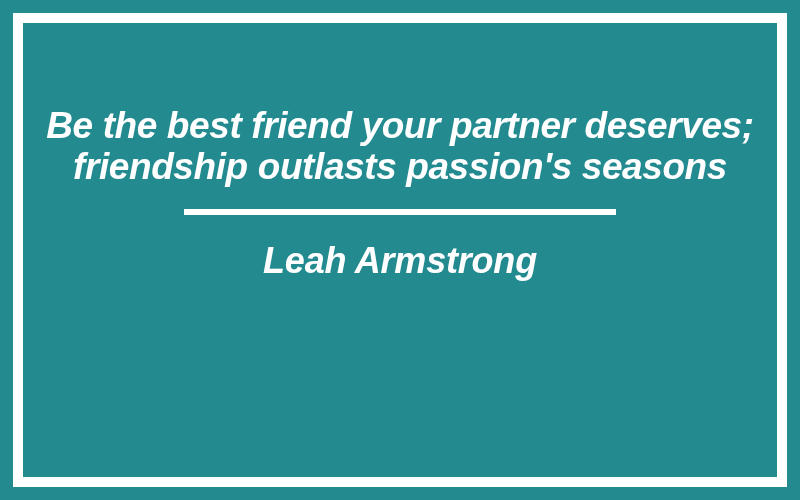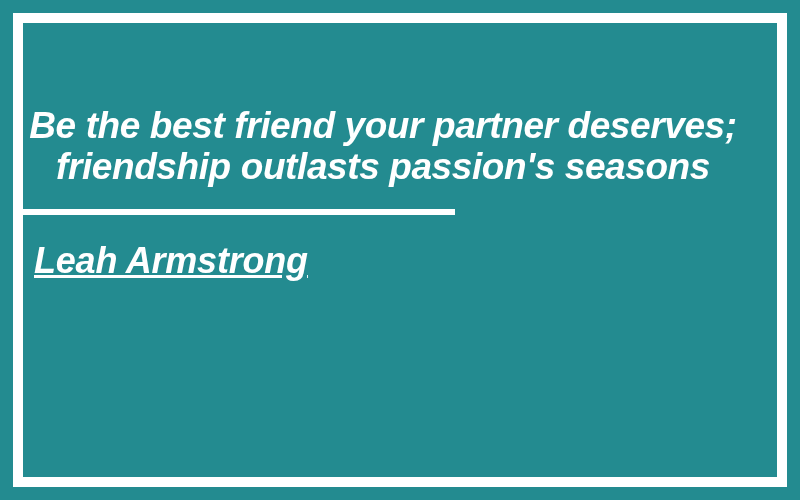--- a/index.html
+++ b/index.html
@@ -43,21 +43,21 @@
     position: relative;
   }
 
   .content {
     position: absolute;
     left: 0;
     right: 0;
     top: 0;
     display: flex;
     flex-direction: column;
-    align-items: flex-start;
+    align-items: center;
   }
 
   .quote-text {
     margin: 0;
     padding: 0;
     width: 720px;
     text-align: center;
     color: #ffffff;
     font-family: "Liberation Sans", sans-serif;
     font-size: 37px;
@@ -80,21 +80,20 @@
     padding: 0;
     text-align: center;
     color: #ffffff;
     font-family: "Liberation Sans", sans-serif;
     font-size: 36px;
     line-height: 40px;
     font-weight: bold;
     font-style: italic;
     letter-spacing: -0.2px;
     margin-top: 26px;
-    text-decoration: underline;
   }
 </style>
 </head>
 <body>
 
 <div class="quote-card">
   <div class="frame-band">
     <div class="card-inner">
 
       <div class="content" style="top:82px;">

